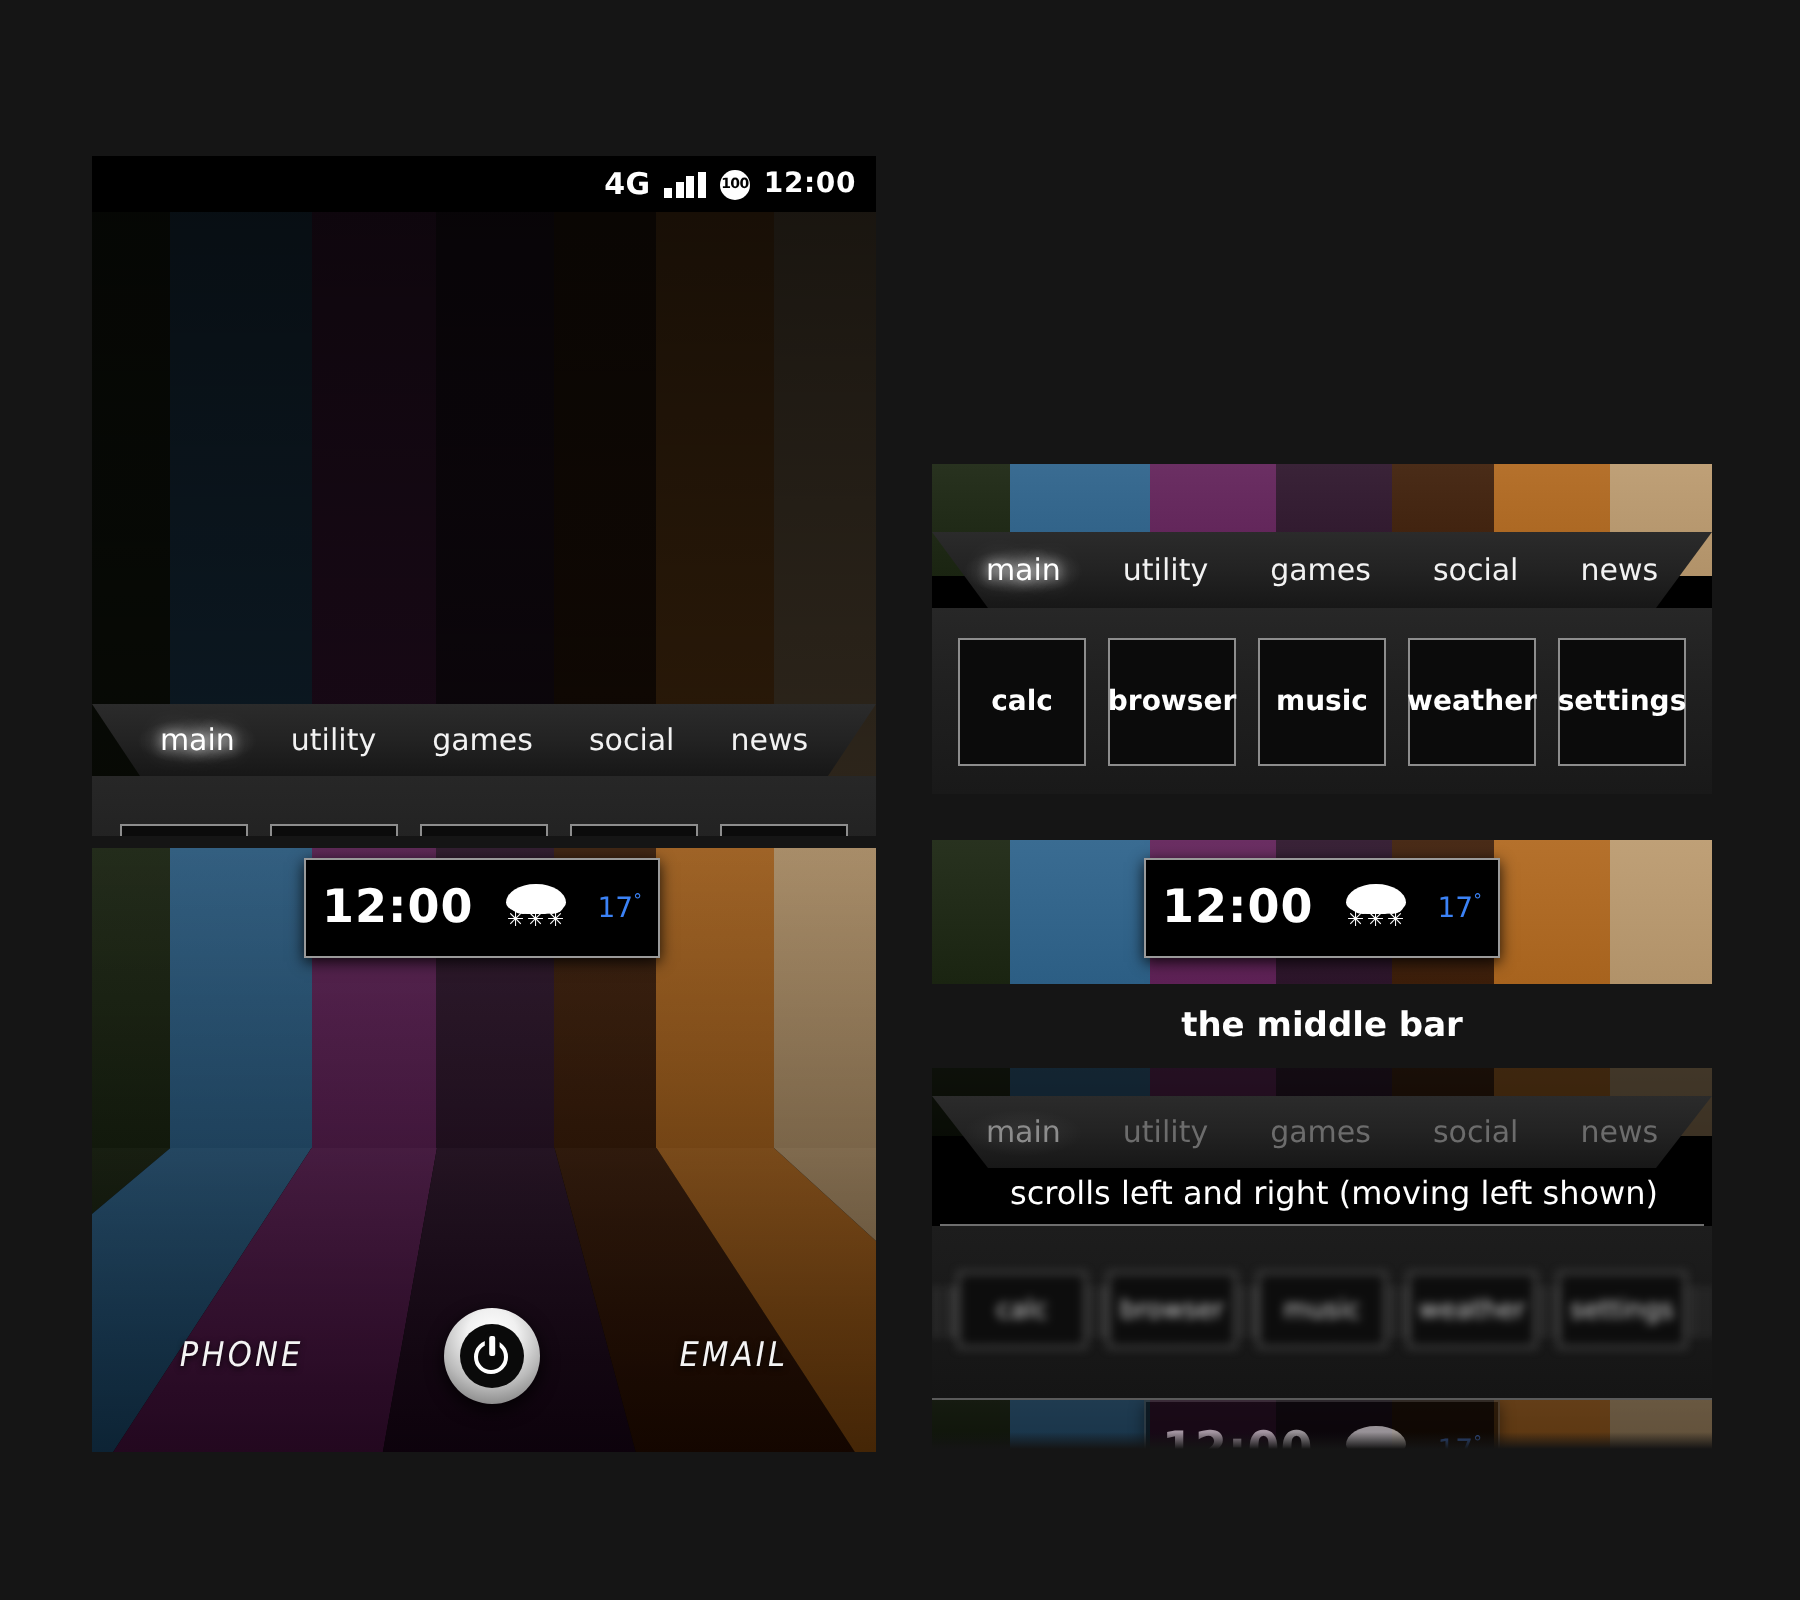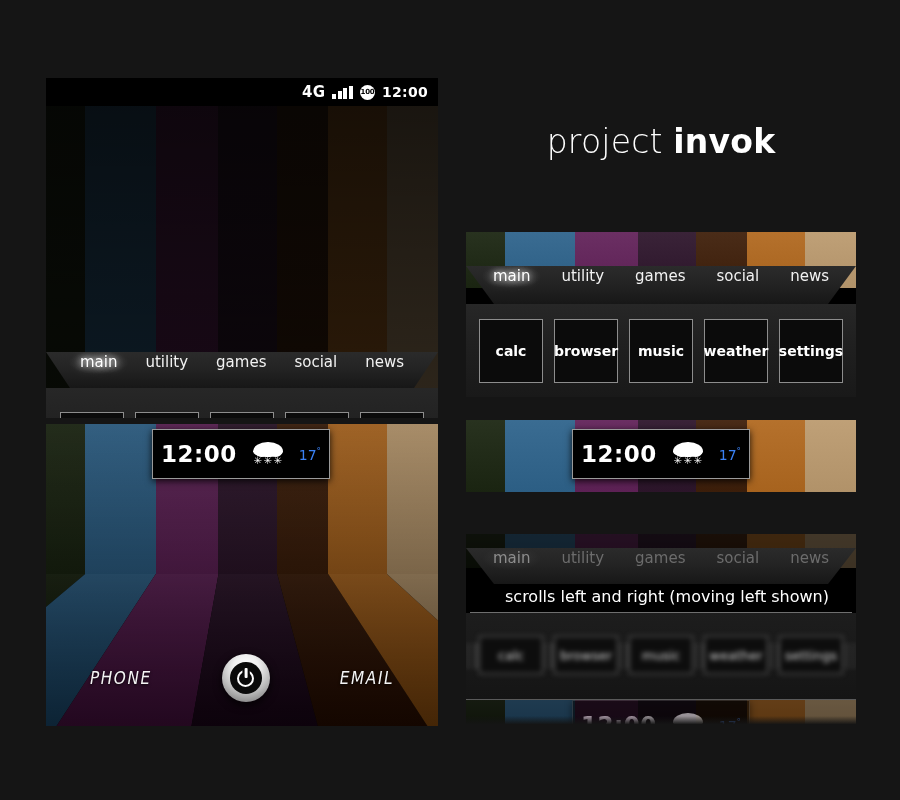--- a/index.html
+++ b/index.html
@@ -51,21 +51,21 @@
 
   
   .topdim {
     position:absolute; inset:0;
     background:linear-gradient(to bottom, rgba(0,0,0,.88) 0%, rgba(0,0,0,.80) 55%, rgba(0,0,0,.74) 100%);
   }
 
   
   .shelf { position:relative; }
   .shelf .tabrow {
-    position:relative; display:flex; align-items:flex-start;
+    position:relative; display:flex; align-items:center;
     justify-content:center; gap:var(--tabgap,22px);
     background:linear-gradient(to bottom,#2b2b2b 0%,#232323 48%,#171717 100%);
     clip-path: polygon(0 0, 100% 0, calc(100% - var(--bev,26px)) 100%, var(--bev,26px) 100%);
   }
   .tab {
     color:#f2f2f2; font-size:15px; white-space:nowrap;
     padding:1px 4px; position:relative;
   }
   .tab.active {
     color:#fff;
@@ -293,24 +293,20 @@
       <span class="homebtn">
         <span class="inner">
           <span class="ring"></span>
           <span class="stem"></span>
         </span>
       </span>
       <span class="docklabel">EMAIL</span>
     </div>
   </div>
 
-  <div id="title">
-    <span class="light">project</span>
-    <span class="bold">invok</span>
-  </div>
 
   <div class="panel" id="panel-drawer">
     <div class="stripes" id="stripes-r1" style="height:56px;">
         <i style="width: 10%; background: linear-gradient(rgb(40, 50, 31) 0%, rgb(26, 36, 17) 100%);"></i>
         <i style="width: 18%; background: linear-gradient(rgb(58, 108, 146) 0%, rgb(44, 94, 132) 100%);"></i>
         <i style="width: 16%; background: linear-gradient(rgb(107, 47, 99) 0%, rgb(93, 33, 85) 100%);"></i>
         <i style="width: 15%; background: linear-gradient(rgb(58, 35, 56) 0%, rgb(44, 21, 42) 100%);"></i>
         <i style="width: 13%; background: linear-gradient(rgb(74, 44, 24) 0%, rgb(60, 30, 10) 100%);"></i>
         <i style="width: 15%; background: linear-gradient(rgb(181, 113, 44) 0%, rgb(167, 99, 30) 100%);"></i>
         <i style="width: 13%; background: linear-gradient(rgb(191, 160, 119) 0%, rgb(177, 146, 105) 100%);"></i>
@@ -349,20 +345,21 @@
           <span class="cloud"></span>
           <span class="flakes" style="font-size: 10.2px;">
             <span>✳</span>
             <span>✳</span>
             <span>✳</span>
           </span>
         </span>
         <span class="w-deg" style="font-size: 14px;"><span>17</span><sup>°</sup></span>
       </div>
   </div>
+  <div class="caption" id="cap-middle">the middle bar</div>
 
   <div class="panel" id="panel-scroll">
     <div class="stripes" id="stripes-r3" style="height:34px; opacity:.34;">
         <i style="width: 10%; background: linear-gradient(rgb(40, 50, 31) 0%, rgb(26, 36, 17) 100%);"></i>
         <i style="width: 18%; background: linear-gradient(rgb(58, 108, 146) 0%, rgb(44, 94, 132) 100%);"></i>
         <i style="width: 16%; background: linear-gradient(rgb(107, 47, 99) 0%, rgb(93, 33, 85) 100%);"></i>
         <i style="width: 15%; background: linear-gradient(rgb(58, 35, 56) 0%, rgb(44, 21, 42) 100%);"></i>
         <i style="width: 13%; background: linear-gradient(rgb(74, 44, 24) 0%, rgb(60, 30, 10) 100%);"></i>
         <i style="width: 15%; background: linear-gradient(rgb(181, 113, 44) 0%, rgb(167, 99, 30) 100%);"></i>
         <i style="width: 13%; background: linear-gradient(rgb(191, 160, 119) 0%, rgb(177, 146, 105) 100%);"></i>

